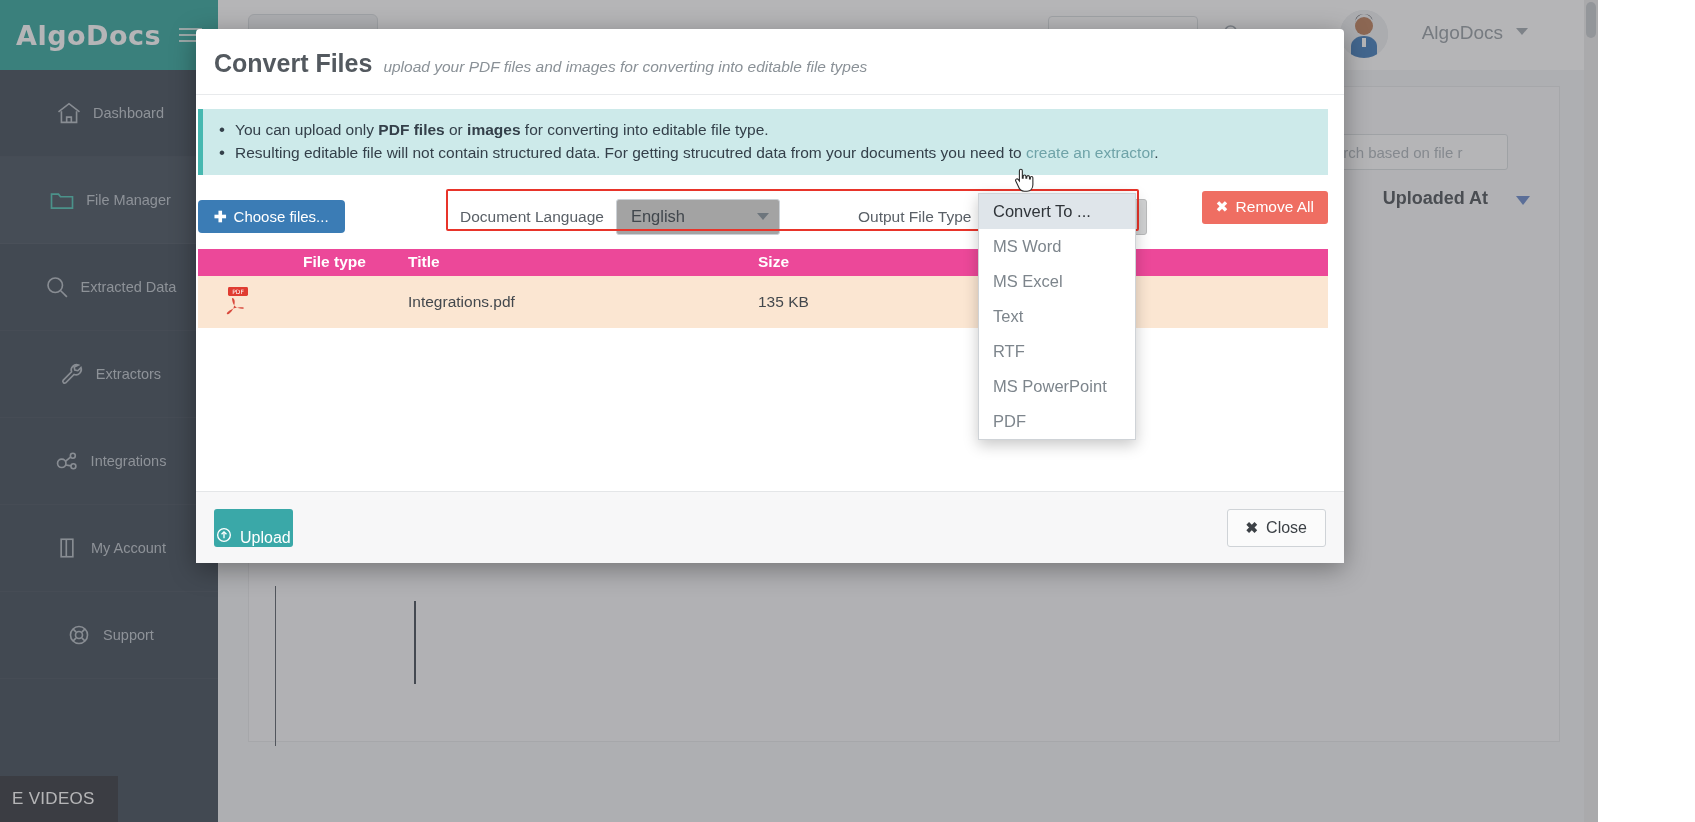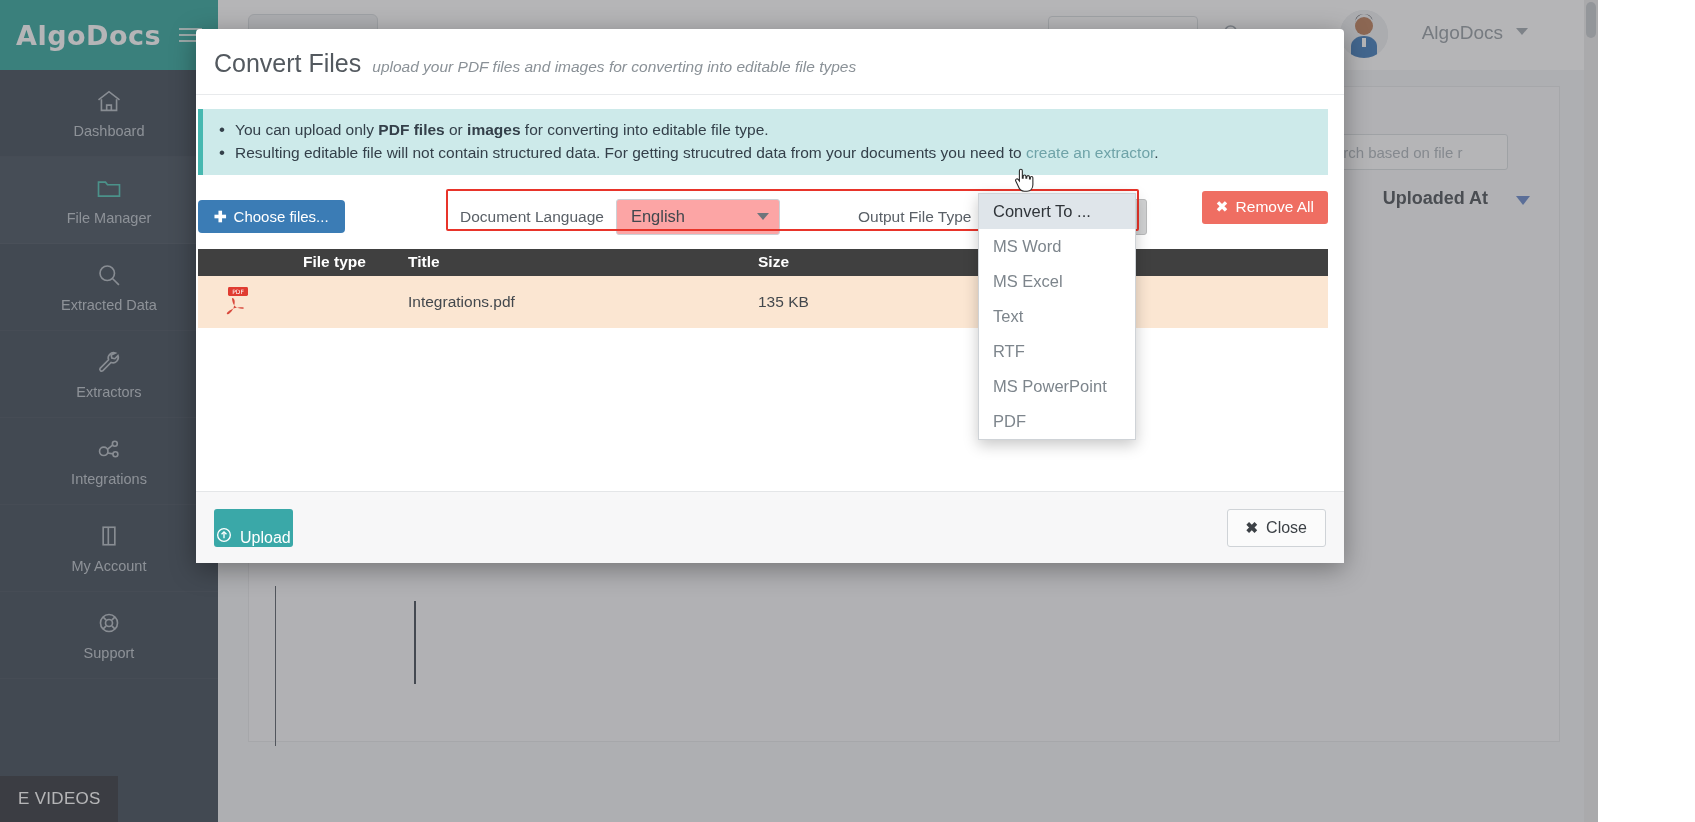--- a/index.html
+++ b/index.html
@@ -25,34 +25,34 @@
     justify-content: space-between;
   }
   .brand-text {
     color: #ffffff; font-size: 27px; font-weight: 700;
     letter-spacing: 0.5px; font-family: "DejaVu Sans", sans-serif;
   }
   .hamburger { display: flex; flex-direction: column; gap: 4px; }
   .hamburger i { display: block; width: 23px; height: 2px; background: #cfe7e4; }
 
   .side-item {
-    height: 87px; display: flex; flex-direction: column;
+    height: 87px; display: flex; flex-direction: row;
     align-items: center; justify-content: center; gap: 9px;
     color: #b7bfc7; font-size: 14.5px;
     border-bottom: 1px solid rgba(255,255,255,0.035);
   }
   .side-item.active { background: #36424f; }
   .side-item .ico { width: 30px; height: 28px; display: block; }
   .side-item .ico svg { width: 100%; height: 100%; display: block; }
   .side-label { line-height: 1; }
 
   .videos-tab {
     position: absolute; left: 0; bottom: 0; width: 118px; height: 46px;
     background: #21262c; color: #fff; font-size: 17px;
-    display: flex; align-items: center; padding-left: 18px;
+    display: flex; align-items: center; padding-left: 12px;
     letter-spacing: .3px;
   }
 
   
   .bg-main {
     position: absolute; left: 218px; top: 0; right: 0; bottom: 0;
     background: #f3f4f6;
   }
   .bg-topbar {
     position: absolute; left: 0; top: 0; right: 0; height: 70px;
@@ -129,21 +129,21 @@
     position: absolute; left: 196px; top: 29px; width: 1148px; height: 534px;
     background: #ffffff; border-radius: 4px;
     box-shadow: 0 6px 26px rgba(0,0,0,0.35);
     display: flex; flex-direction: column;
   }
   .modal-head {
     padding: 20px 18px 16px 18px;
     border-bottom: 1px solid #e8eaec;
     display: flex; align-items: baseline; gap: 11px;
   }
-  .modal-title { font-size: 25px; color: #53595f; font-weight: 400; }
+  .modal-title { font-size: 25px; color: #53595f; font-weight: 700; }
   .modal-sub { font-size: 15.5px; color: #8a9197; font-style: italic; }
 
   .modal-body { flex: 1; position: relative; padding: 14px 16px 0 2px; }
 
   .info-box {
     background: #cdeaea; border-left: 5px solid #46b8b0;
     padding: 9px 14px 10px 14px;
   }
   .info-box ul { list-style: none; }
   .info-box li {
@@ -171,21 +171,21 @@
 
   .redbox {
     position: absolute; left: 248px; top: 0px; width: 693px; height: 42px;
     border: 2px solid #e8342a; border-radius: 2px;
     display: flex; align-items: center; pointer-events: none;
   }
   .field-group { position: absolute; display: flex; align-items: center; gap: 12px; text-align: center; }
   .field-label { font-size: 15.5px; color: #5a6067; white-space: nowrap; }
 
   .sel {
-    height: 36px; border: 1px solid #ccd1d6; background: #fca5a5; border-radius: 3px;
+    height: 36px; border: 1px solid #ccd1d6; background: #a3a3a3; border-radius: 3px;
     display: flex; align-items: center; justify-content: space-between;
     padding: 0 10px 0 14px; font-size: 16.5px; color: #41474d; cursor: pointer;
   }
   .sel .chev {
     width: 0; height: 0; border-left: 6px solid transparent;
     border-right: 6px solid transparent; border-top: 7px solid #6d757c;
     margin-left: 14px;
   }
   .sel-lang { width: 164px; }
   .sel-out {
@@ -197,21 +197,21 @@
     position: absolute; right: 0; top: 2px;
     background: #ef6e62; color: #fff; border: none; border-radius: 3px;
     height: 33px; padding: 0 14px; font-size: 15.5px; cursor: pointer;
     display: inline-flex; align-items: center; gap: 7px;
     font-family: "Liberation Sans", sans-serif;
   }
 
   
   .ftable { margin-top: 4px; width: 100%; border-collapse: collapse; }
   .ftable thead th {
-    background: #404040; color: #ffffff; font-size: 15.5px; font-weight: 600;
+    background: #ec4899; color: #ffffff; font-size: 15.5px; font-weight: 600;
     text-align: left; height: 27px; padding: 0 0 0 0;
   }
   .ftable tbody td {
     background: #fbe6d2; height: 52px; font-size: 15.5px; color: #43484d;
   }
   .col-icon { width: 105px; padding-left: 26px !important; }
   .col-type { width: 105px; }
   .col-title { width: 350px; }
   .col-size { width: 260px; }
   .pdf-ico { width: 26px; height: 32px; display: block; }

